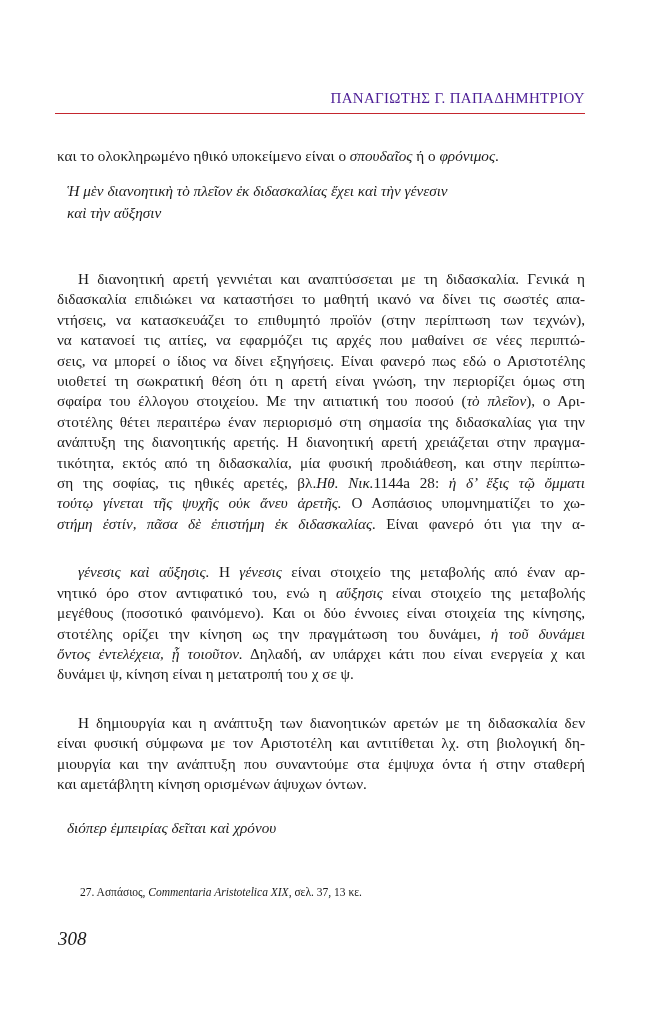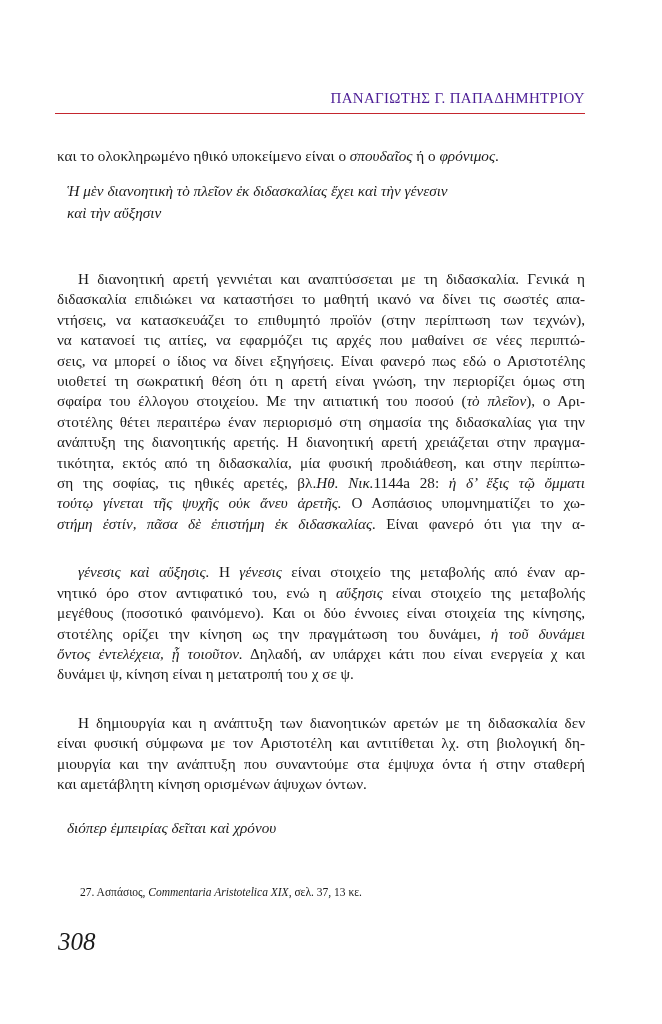--- a/index.html
+++ b/index.html
@@ -9,21 +9,21 @@
                   color:#4c1d95; font-size:15px; letter-spacing:0.3px; }
   .head-rule { position:absolute; top:113px; left:55px; width:530px; height:1px; background:#c4262e; }
   .body-text { position:absolute; left:57px; width:528px; font-size:15.2px; line-height:20.4px; text-align:justify; }
   .line { display:block; white-space:nowrap; }
   .just { text-align-last:justify; text-align:justify; white-space:normal; }
   .indent { padding-left:21px;margin-top:28px; }
   i { font-style:italic; }
   .quote { position:absolute; left:67px; font-size:15.2px; font-style:italic; line-height:22px; }
   sup { font-size:9px; vertical-align:6px; line-height:0; }
   .footnote { position:absolute; top:886px; left:80px; font-size:11.5px; }
-  .page-num { position:absolute; top:928px; left:58px; font-size:25px; font-style:italic; }
+  .page-num { position:absolute; top:928px; left:58px; font-size:19px; font-style:italic; }
 </style>
 </head>
 <body>
 
 <div class="running-head">ΠΑΝΑΓΙΩΤΗΣ Γ. ΠΑΠΑΔΗΜΗΤΡΙΟΥ</div>
 <div class="head-rule"></div>
 
 <div class="body-text" style="top:134px;margin-top:12px;">
   <span class="line"><span>και το ολοκληρωμένο ηθικό υποκείμενο είναι ο </span><i>σπουδαῖος</i><span> ή ο </span><i>φρόνιμος</i><span>.</span></span>
 </div>

